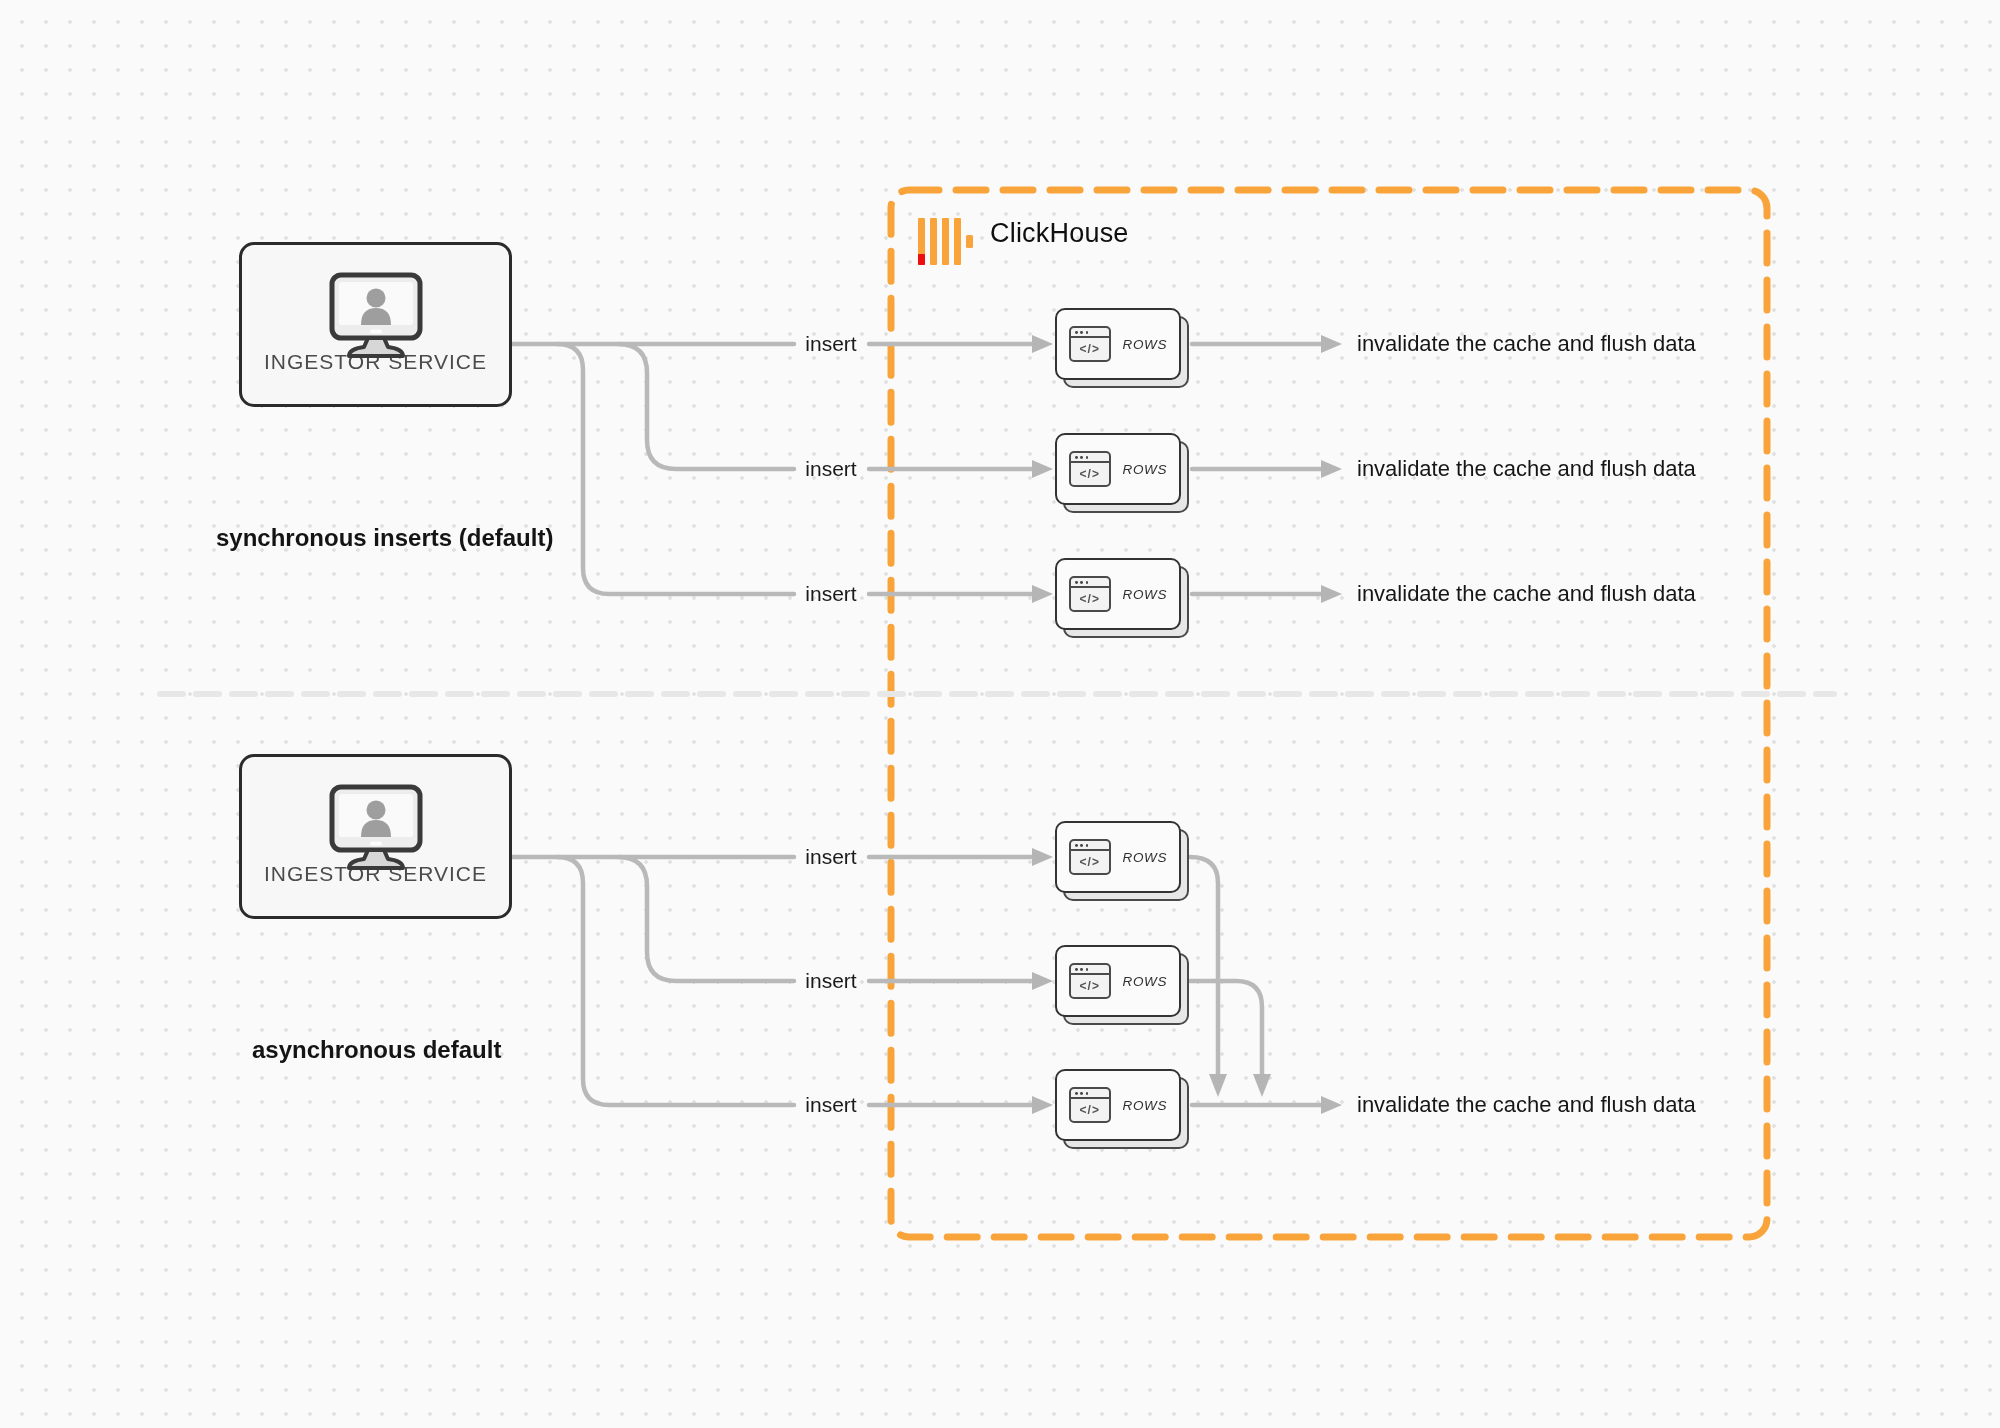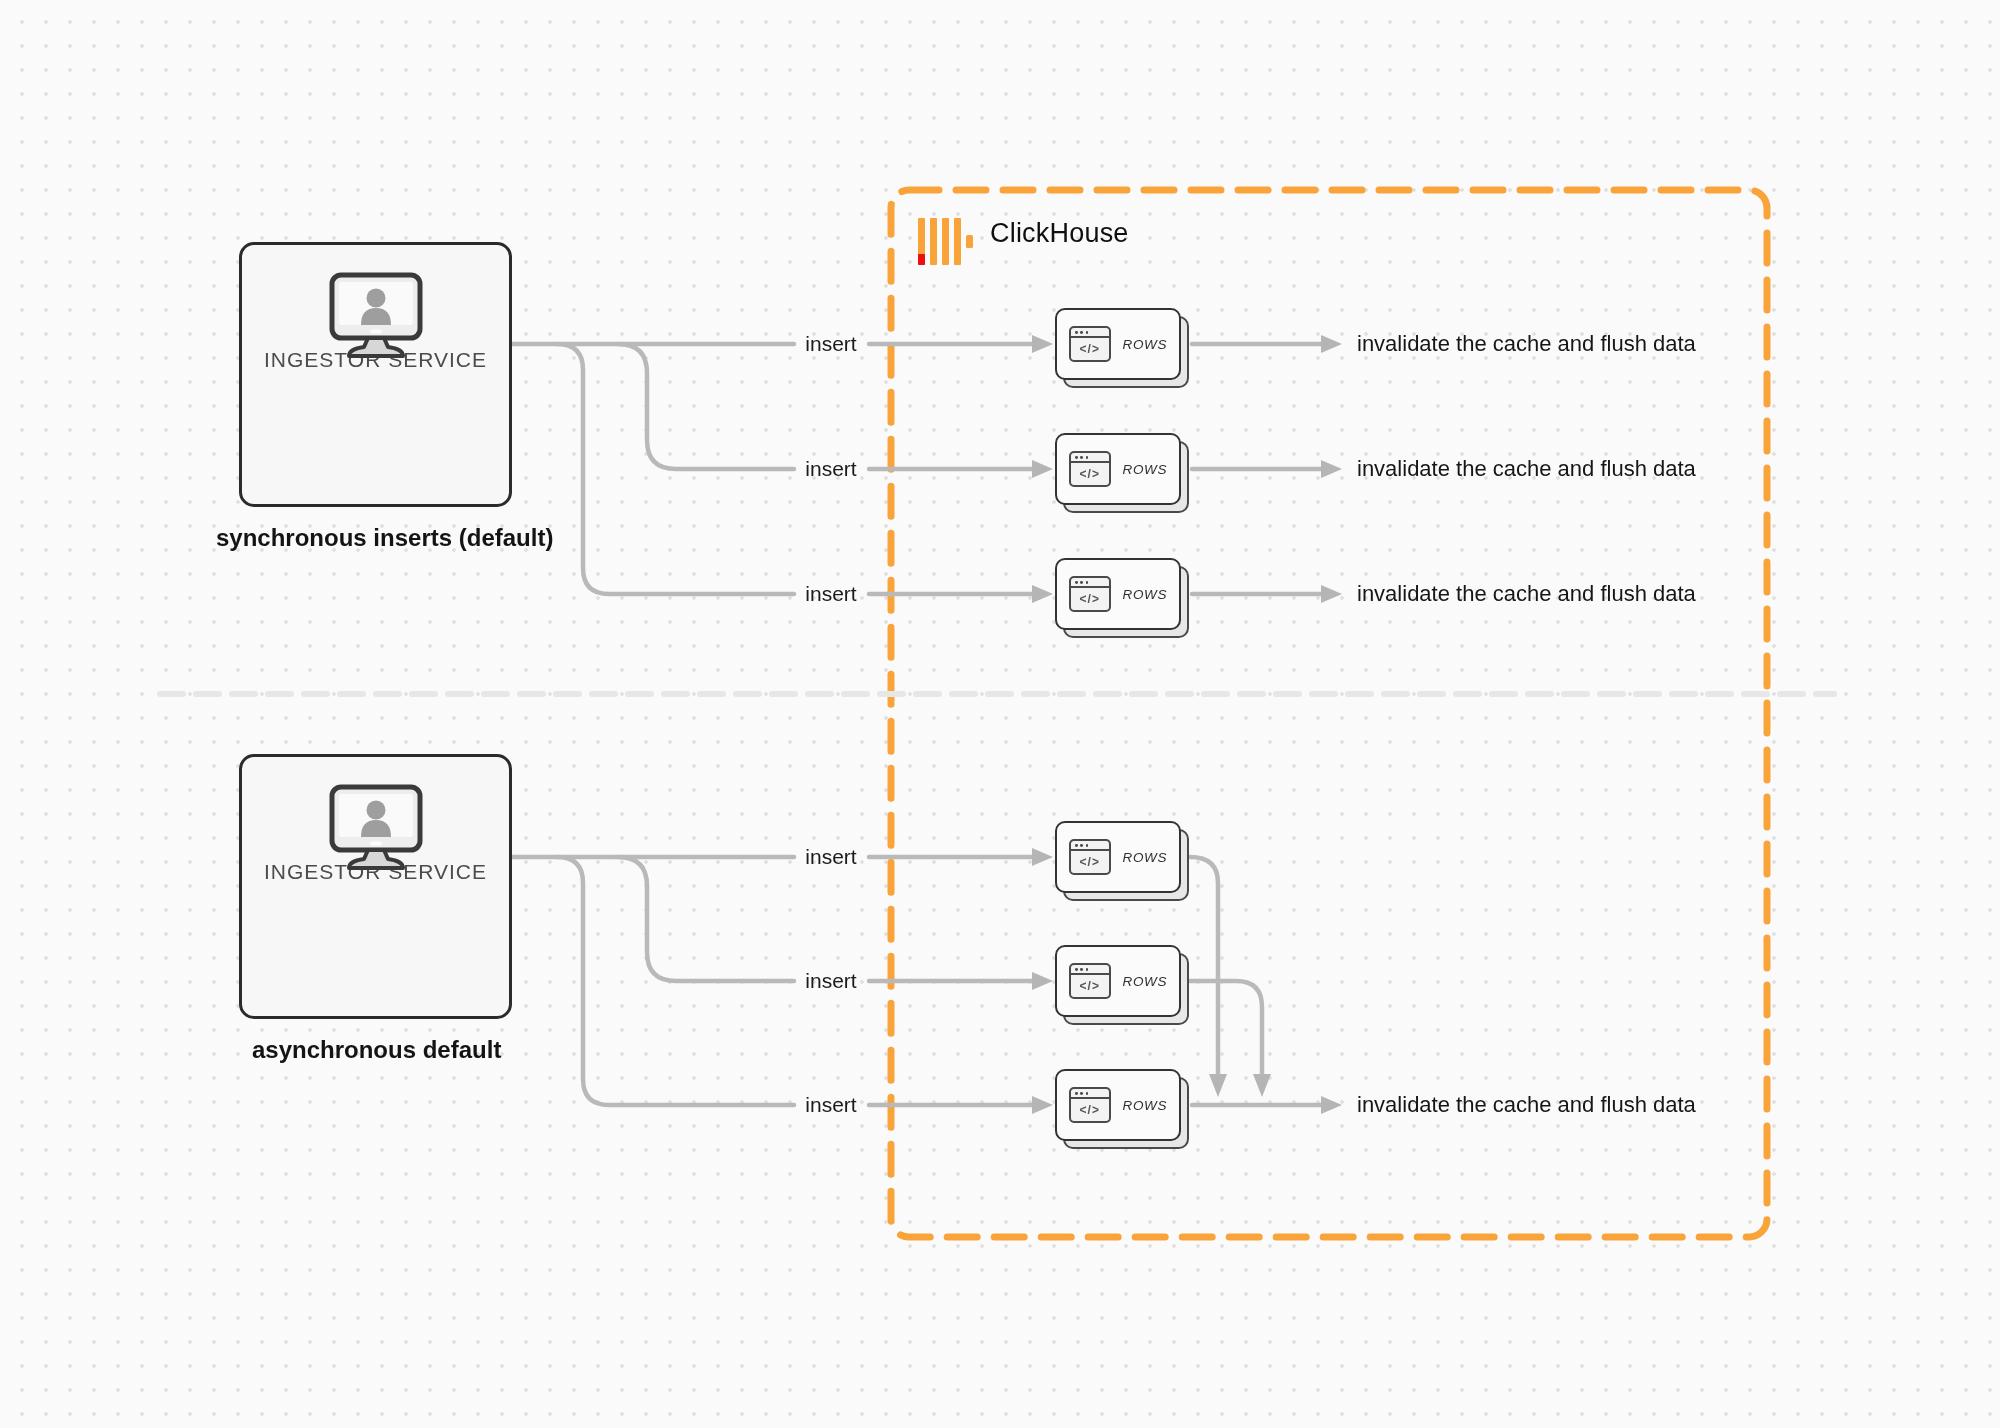--- a/index.html
+++ b/index.html
@@ -8,23 +8,23 @@
     background-color:#fafafa;
     background-image: radial-gradient(circle, #e2e2e2 1.9px, transparent 2.1px);
     background-size: 24px 24px;
     background-position: 10px 10px;
     font-family:"Liberation Sans", sans-serif;
   }
   svg.connectors { position:absolute; left:0; top:0; width:2000px; height:1428px; }
 
   
   .ingestor {
-    position:absolute; width:273px; height:265px; box-sizing:border-box;
+    position:absolute; width:273px; height:165px; box-sizing:border-box;
     background:#f7f7f7; border:3.5px solid #2b2b2b; border-radius:15px;
-    display:flex; flex-direction:column; align-items:center; justify-content:center;
+    display:flex; flex-direction:column; align-items:center; justify-content:flex-end;
     padding-bottom:30px;
   }
   .ingestor .monitor { position:absolute; top:26px; left:50%; transform:translateX(-50%); }
   .ingestor-label { font-size:21px; letter-spacing:1px; color:#4b4b4b; }
 
   
   .caption { position:absolute; font-size:24px; font-weight:700; color:#141414; }
 
   
   .ch-logo { position:absolute; display:flex; }

